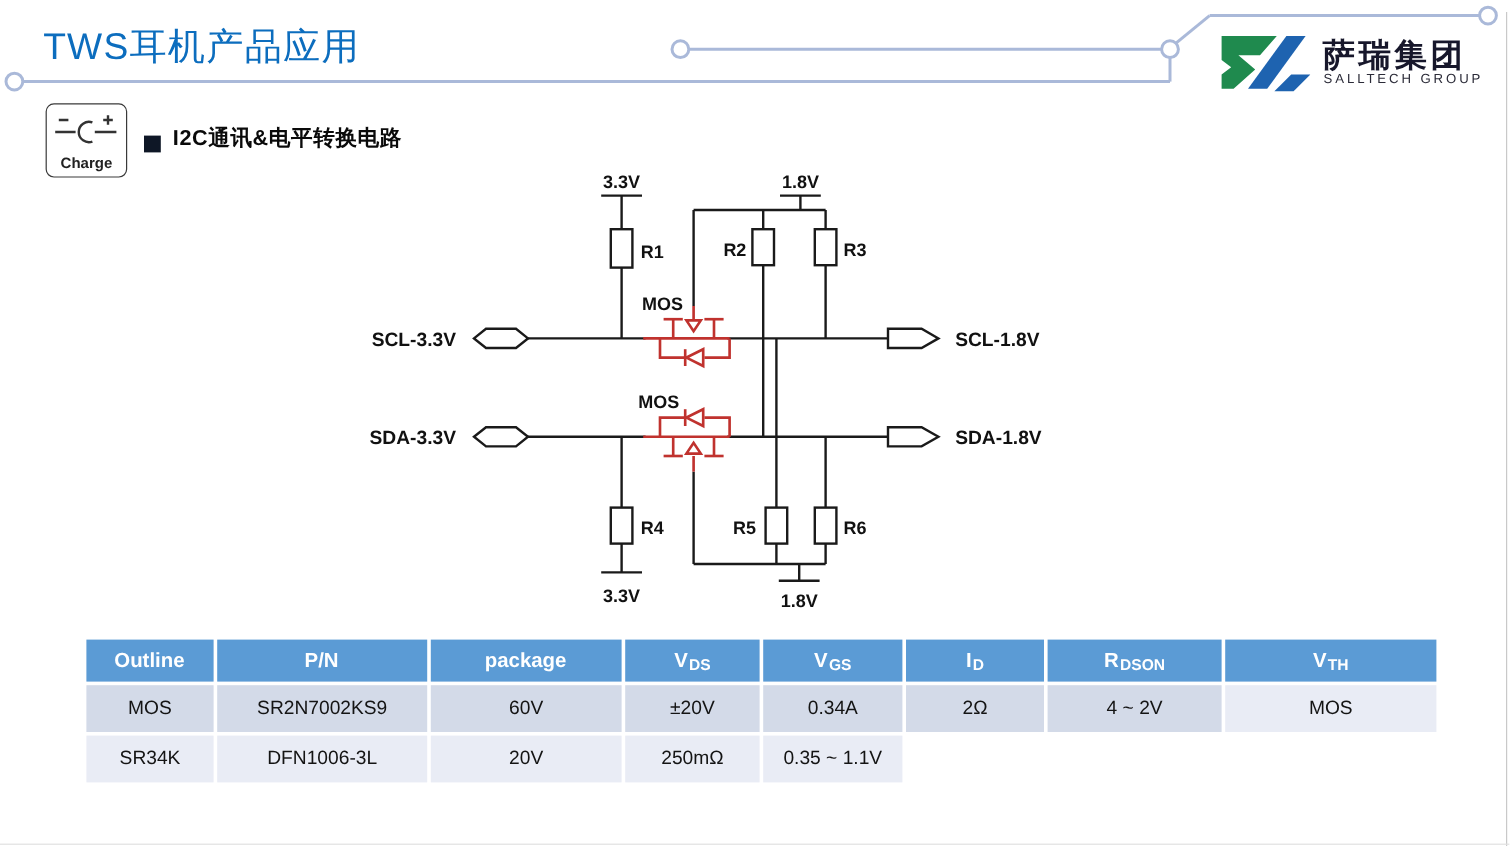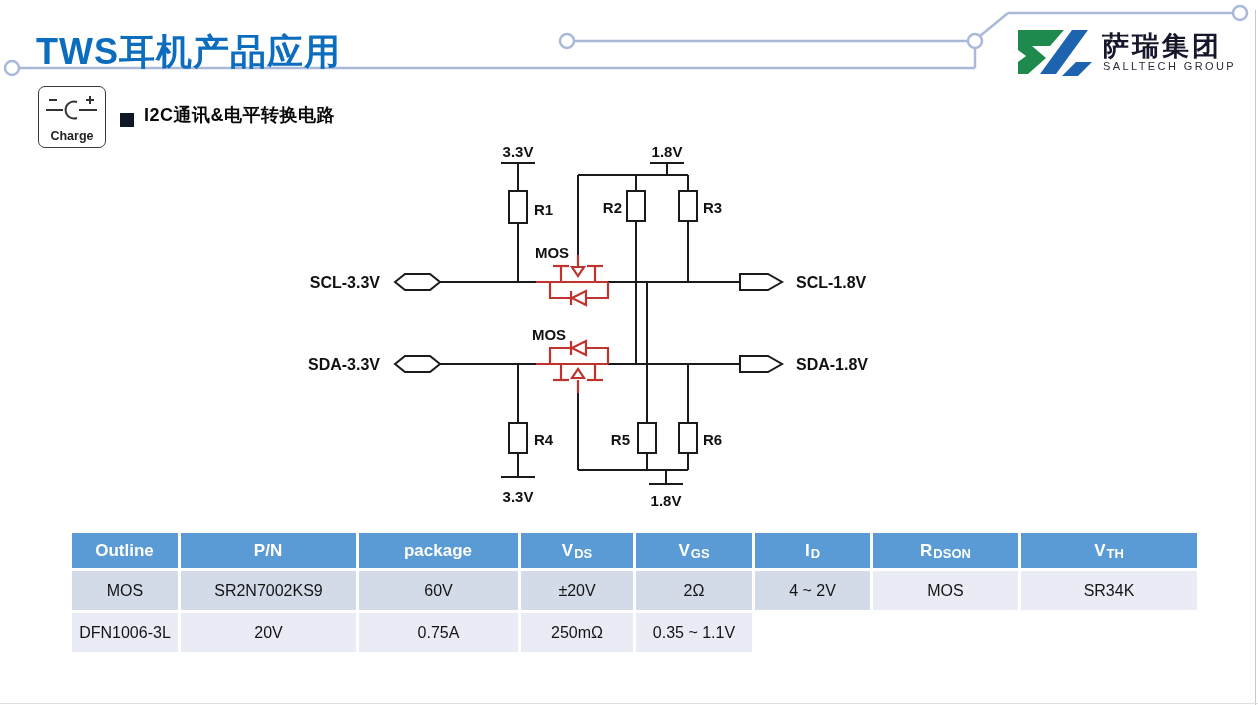--- a/index.html
+++ b/index.html
@@ -2,22 +2,22 @@
 <html><head>
 <meta charset="utf-8">
 <style>
   html,body{margin:0;padding:0;}
   body{
     width:1258px;height:705px;position:relative;background:#ffffff;
     font-family:"Liberation Sans",sans-serif;overflow:hidden;
   }
   
   .page-title{
-    position:absolute;left:36px;top:28px;
-    font-size:36px;font-weight:bold;color:#0c6dbe;letter-spacing:1px;
+    position:absolute;left:36px;top:18px;
+    font-size:31px;font-weight:normal;color:#0c6dbe;letter-spacing:1px;
   }
   .decor-svg{position:absolute;left:0;top:0;pointer-events:none;}
   .logo-wrap{position:absolute;left:1016px;top:26px;width:230px;}
   .logo-mark{position:absolute;left:0;top:2px;}
   .logo-cn{position:absolute;left:86px;top:2px;font-size:27px;font-weight:bold;color:#17172b;letter-spacing:3px;white-space:nowrap;}
   .logo-en{position:absolute;left:87px;top:34px;font-size:11px;color:#2b2b38;letter-spacing:2.4px;white-space:nowrap;text-align:right;}
   
   .charge-box{
     position:absolute;left:38px;top:86px;width:66px;height:60px;
     border:1.6px solid #3a3a3a;border-radius:7px;background:#fff;font-weight:bold;
@@ -226,26 +226,26 @@
     </div>
   <div class="cell head">
       <span>V</span>
       <sub>TH</sub>
     </div>
 
   <div class="cell r0">MOS</div>
   <div class="cell r0">SR2N7002KS9</div>
   <div class="cell r0">60V</div>
   <div class="cell r0">±20V</div>
+  <div class="cell r0">0.34A</div>
   <div class="cell r0">2Ω</div>
   <div class="cell r0">4 ~ 2V</div>
 
   <div class="cell r1">MOS</div>
   <div class="cell r1">SR34K</div>
   <div class="cell r1">DFN1006-3L</div>
   <div class="cell r1">20V</div>
-  <div class="cell r1">0.75A</div>
   <div class="cell r1">250mΩ</div>
   <div class="cell r1">0.35 ~ 1.1V</div>
 </div>
 
 <div class="page-border-right"></div>
 <div class="page-border-bottom"></div>
 
 </body></html>

